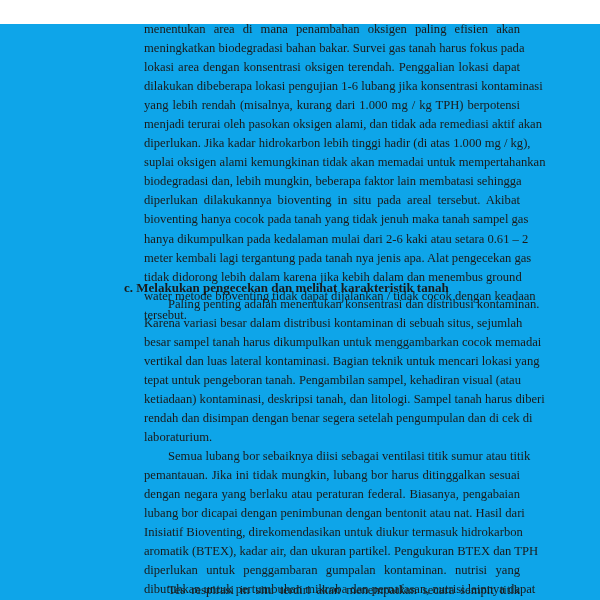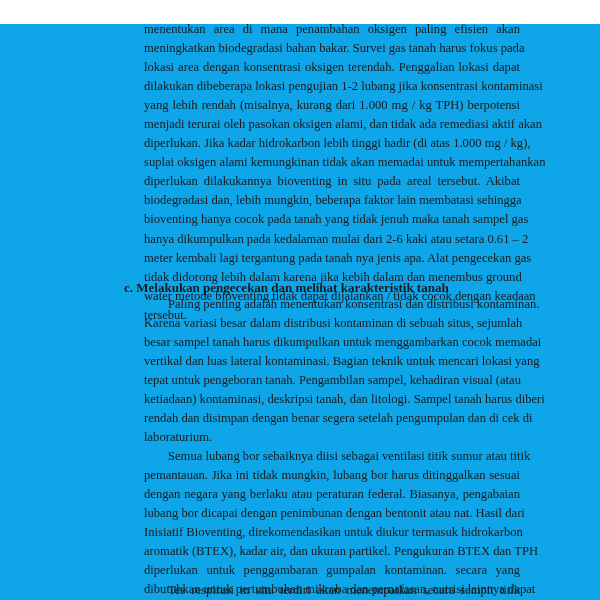--- a/index.html
+++ b/index.html
@@ -28,27 +28,27 @@
 </style>
 </head>
 <body>
 
 <div class="page">
 
   <div class="body-text" id="sec-b" style="top:-4px;">
       <span class="line">menentukan area di mana penambahan oksigen paling efisien akan</span>
       <span class="line">meningkatkan biodegradasi bahan bakar. Survei gas tanah harus fokus pada</span>
       <span class="line">lokasi area dengan konsentrasi oksigen terendah. Penggalian lokasi dapat</span>
-      <span class="line">dilakukan dibeberapa lokasi pengujian 1-2 lubang jika konsentrasi kontaminasi</span>
+      <span class="line">dilakukan dibeberapa lokasi pengujian 1-6 lubang jika konsentrasi kontaminasi</span>
       <span class="line">yang lebih rendah (misalnya, kurang dari 1.000 mg / kg TPH) berpotensi</span>
       <span class="line">menjadi terurai oleh pasokan oksigen alami, dan tidak ada remediasi aktif akan</span>
       <span class="line">diperlukan. Jika kadar hidrokarbon lebih tinggi hadir (di atas 1.000 mg / kg),</span>
       <span class="line">suplai oksigen alami kemungkinan tidak akan memadai untuk mempertahankan</span>
+      <span class="line">biodegradasi dan, lebih mungkin, beberapa faktor lain membatasi sehingga</span>
       <span class="line">diperlukan dilakukannya bioventing in situ pada areal tersebut. Akibat</span>
-      <span class="line">biodegradasi dan, lebih mungkin, beberapa faktor lain membatasi sehingga</span>
       <span class="line">bioventing hanya cocok pada tanah yang tidak jenuh maka tanah sampel gas</span>
       <span class="line">hanya dikumpulkan pada kedalaman mulai dari 2-6 kaki atau setara 0.61 – 2</span>
       <span class="line">meter kembali lagi tergantung pada tanah nya jenis apa. Alat pengecekan gas</span>
       <span class="line">tidak didorong lebih dalam karena jika kebih dalam dan menembus ground</span>
       <span class="line">water metode bioventing tidak dapat dijalankan / tidak cocok dengan keadaan</span>
       <span class="line last">tersebut.</span>
     </div>
 
   <div class="heading" style="top:256px;">c. Melakukan pengecekan dan melihat karakteristik tanah</div>
   <div class="body-text" id="sec-c1" style="top:271px;">
@@ -61,21 +61,21 @@
       <span class="line">rendah dan disimpan dengan benar segera setelah pengumpulan dan di cek di</span>
       <span class="line last">laboraturium.</span>
     </div>
   <div class="body-text" id="sec-c2" style="top:423px;">
       <span class="line indent">Semua lubang bor sebaiknya diisi sebagai ventilasi titik sumur atau titik</span>
       <span class="line">pemantauan. Jika ini tidak mungkin, lubang bor harus ditinggalkan sesuai</span>
       <span class="line">dengan negara yang berlaku atau peraturan federal. Biasanya, pengabaian</span>
       <span class="line">lubang bor dicapai dengan penimbunan dengan bentonit atau nat. Hasil dari</span>
       <span class="line">Inisiatif Bioventing, direkomendasikan untuk diukur termasuk hidrokarbon</span>
       <span class="line">aromatik (BTEX), kadar air, dan ukuran partikel. Pengukuran BTEX dan TPH</span>
-      <span class="line">diperlukan untuk penggambaran gumpalan kontaminan. secara yang</span>
+      <span class="line">diperlukan untuk penggambaran gumpalan kontaminan. nutrisi yang</span>
       <span class="line">dibutuhkan untuk pertumbuhan mikroba dan pernafasan, nutrisi lainnya dapat</span>
       <span class="line last">urea dan NPK.</span>
     </div>
 
   <div class="body-text" id="sec-d1" style="top:557px;">
       <span class="line indent">Tes respirasi in situ terdiri akan menempatkan secara sempit titik</span>
       <span class="line">pemantauan gas tanah yang disaring ke dalam tak jenuh zona tanah yang</span>
       <span class="line">terkontaminasi dan ventilasi tanah ini dengan udara yang mengandung gas</span>
     </div>
 

